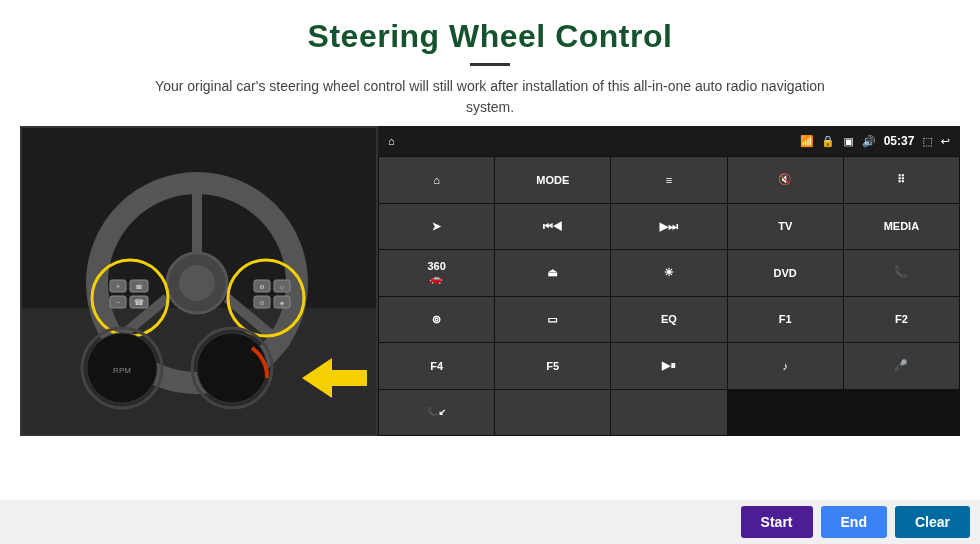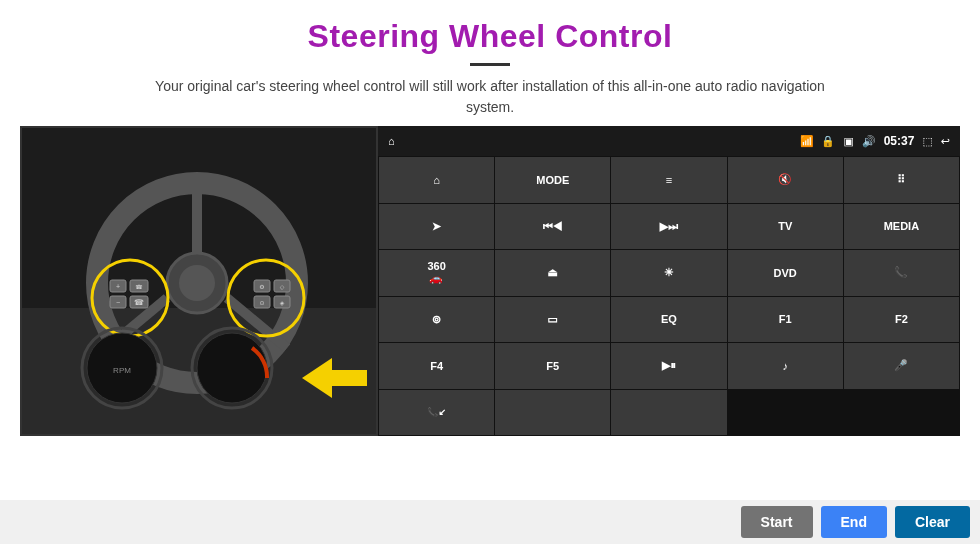--- a/index.html
+++ b/index.html
@@ -22,21 +22,21 @@
 
     .header-section {
       width: 100%;
       text-align: center;
       padding: 18px 40px 8px;
     }
 
     .main-title {
       font-size: 32px;
       font-weight: 900;
-      color: #a21caf;
+      color: #14532d;
       letter-spacing: 0.5px;
     }
 
     .title-divider {
       width: 40px;
       height: 3px;
       background: #333;
       margin: 8px auto 10px;
     }
 
@@ -148,21 +148,21 @@
       padding: 0 20px;
       border: none;
       border-radius: 3px;
       font-size: 14px;
       font-weight: bold;
       cursor: pointer;
       min-width: 60px;
     }
 
     .btn-start {
-      background: #737373;
+      background: #4c1d95;
       color: #fff;
     }
 
     .btn-end {
       background: #3b82f6;
       color: #fff;
     }
 
     .btn-clear {
       background: #0369a1;

